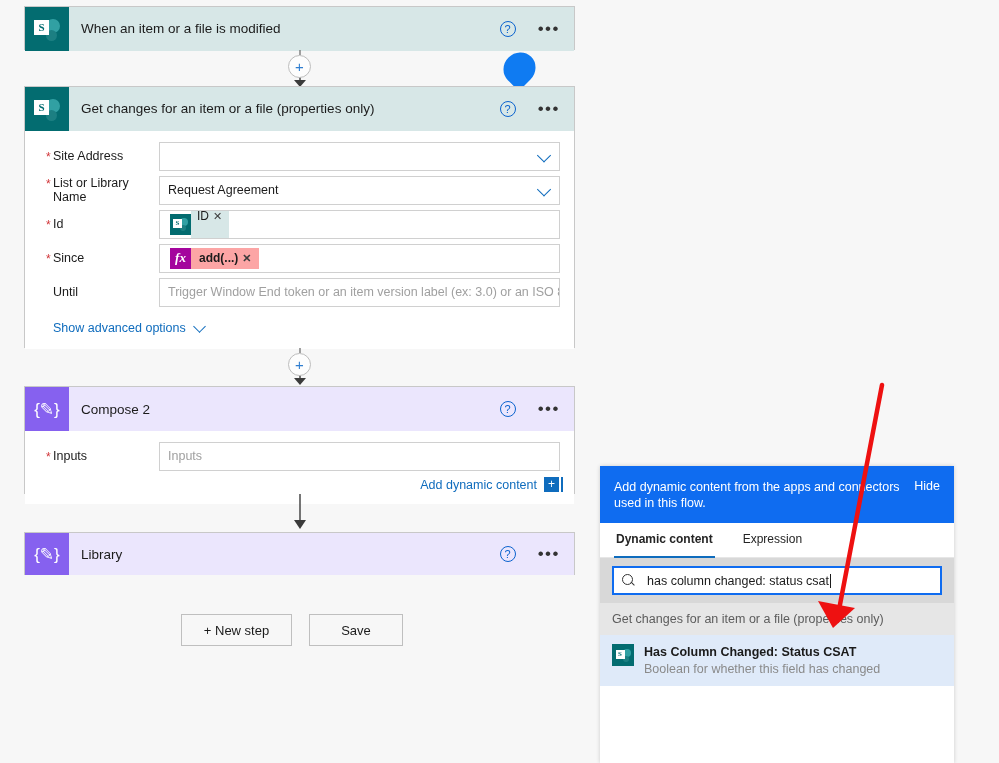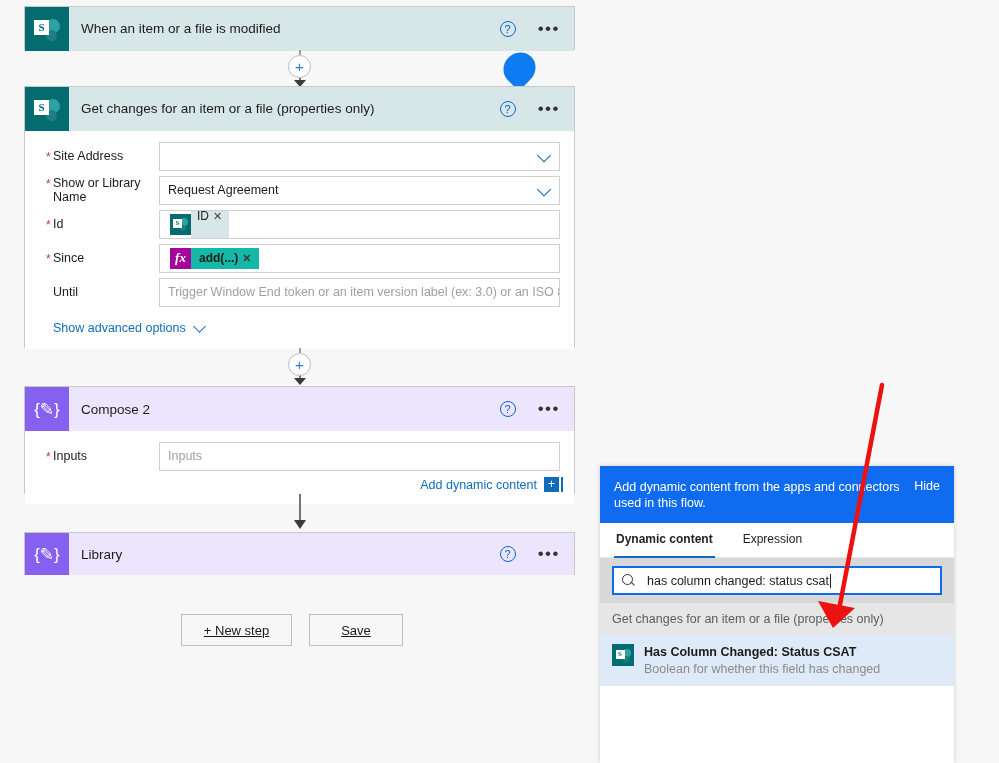--- a/index.html
+++ b/index.html
@@ -126,21 +126,21 @@
     margin-left: 2px;
   }
   .token .tok-icon {
     width: 21px; height: 21px;
     display: flex; align-items: center; justify-content: center;
     flex: 0 0 21px;
   }
   .token.sp-token .tok-icon { background: #036c70; }
   .token.sp-token .tok-label { background: #d7e7e7; color: #1b1b1b; padding: 0 7px 0 6px; height: 37px; line-height: 21px; }
   .token.fx-token .tok-icon { background: #a4059d; color: #fff; font-style: italic; font-family: "Liberation Serif", serif; font-size: 13px; font-weight: bold; }
-  .token.fx-token .tok-label { background: #14b8a6; color: #1b1b1b; padding: 0 7px 0 8px; height: 21px; line-height: 21px; font-weight: bold; font-size: 12px; }
+  .token.fx-token .tok-label { background: #fca5a5; color: #1b1b1b; padding: 0 7px 0 8px; height: 21px; line-height: 21px; font-weight: bold; font-size: 12px; }
   .tok-x { font-size: 11px; color: #3b3b3b; margin-left: 4px; }
   .sp-glyph-mini { position: relative; width: 15px; height: 14px; }
   .sp-glyph-mini .big-circle { position: absolute; right: 0; top: 1px; width: 8px; height: 8px; border-radius: 50%; background: #31a0a3; }
   .sp-glyph-mini .small-circle { position: absolute; right: 2px; bottom: 0; width: 6px; height: 6px; border-radius: 50%; background: #1c7f82; }
   .sp-glyph-mini .s-box { position: absolute; left: 0; top: 2px; width: 9px; height: 9px; background: #fff; color: #036c70; font-size: 7px; font-weight: bold; line-height: 9px; text-align: center; font-family: "Liberation Serif", serif; z-index: 2; }
 
   .adv-link {
     margin: 12px 0 2px 14px;
     font-size: 12.5px; color: #0f6cbd;
     display: inline-flex; align-items: center;
@@ -244,21 +244,21 @@
   .dyn-item-title { font-size: 12.5px; font-weight: bold; color: #1b1b1b; line-height: 16px; }
   .dyn-item-desc { font-size: 12.5px; color: #8a8a8a; line-height: 16px; margin-top: 1px; }
 
   
   .flow-btn {
     position: absolute;
     height: 32px;
     background: #f7f7f7;
     border: 1px solid #bfbfbf;
     font-size: 13px; color: #1b1b1b;
-    display: flex; align-items: center; justify-content: center; text-decoration: underline;
+    display: flex; align-items: center; justify-content: center;
   }
 
   
   #annot-arrow { position: absolute; left: 0; top: 0; width: 999px; height: 763px; pointer-events: none; }
 </style>
 </head>
 <body>
 
 <div id="root">
 
@@ -307,21 +307,21 @@
 
         <div class="form-row">
           <div class="form-label req">Site Address</div>
           <div class="form-field tall">
             <span></span>
             <span class="chevron"></span>
           </div>
         </div>
 
         <div class="form-row">
-          <div class="form-label req">Show or Library Name</div>
+          <div class="form-label req">List or Library Name</div>
           <div class="form-field tall">
             <span>Request Agreement</span>
             <span class="chevron"></span>
           </div>
         </div>
 
         <div class="form-row">
           <div class="form-label req">Id</div>
           <div class="form-field tall">
             <span class="token sp-token">

